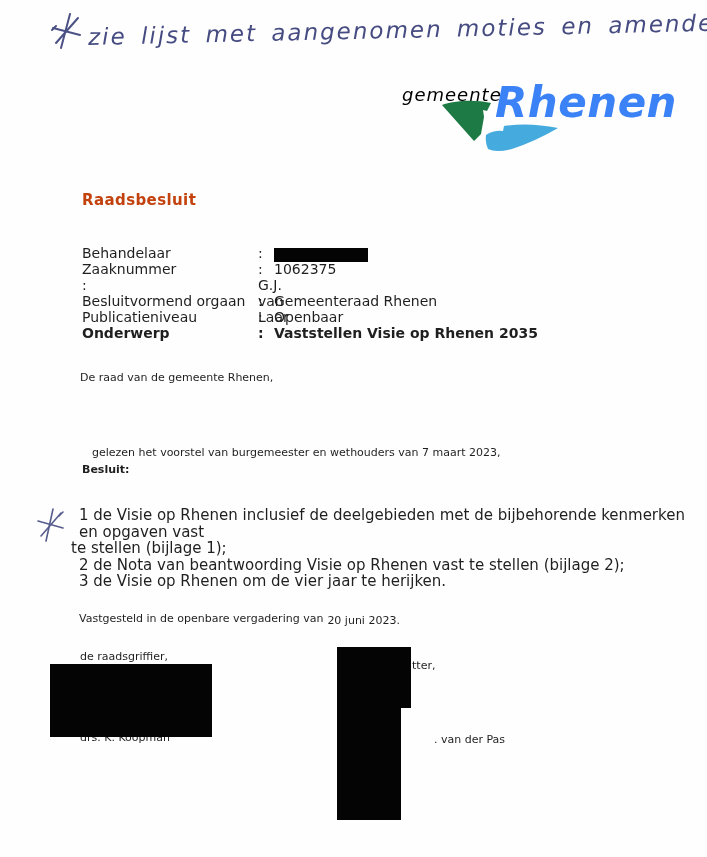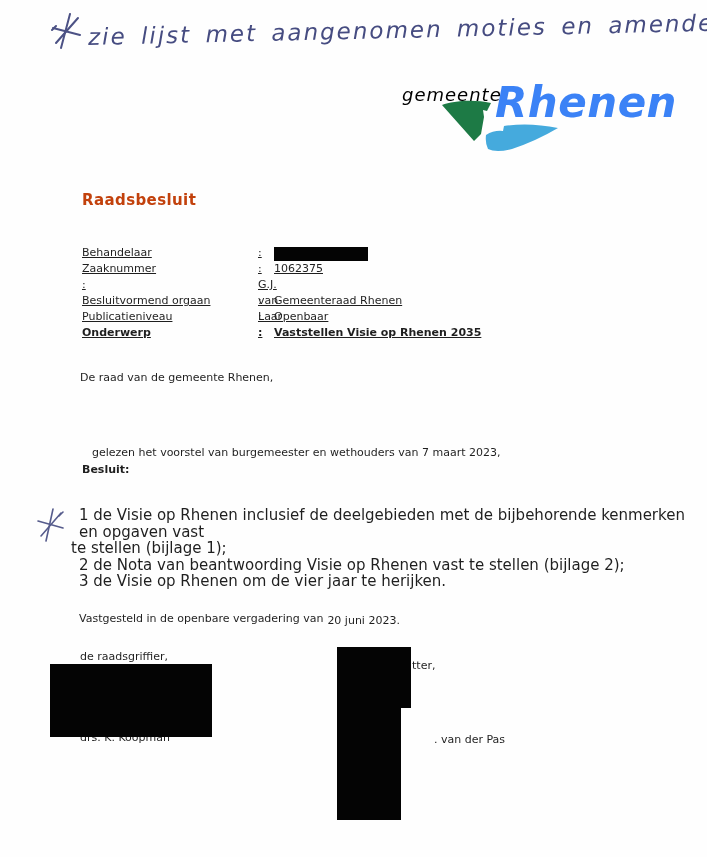--- a/index.html
+++ b/index.html
@@ -29,21 +29,21 @@
     color:#3b82f6;letter-spacing:.5px;
   }
   .logo-hill{left:441px;top:97px;}
   .logo-river{left:484px;top:123px;}
   
   .doc-title{
     left:82px;top:191px;font-size:15px;letter-spacing:.4px;color:#c2410c;
     font-weight:bold;margin:0;
   }
   
-  .meta{left:82px;top:245px;font-size:11px;line-height:16px;text-decoration:underline;}
+  .meta{left:82px;top:245px;font-size:14px;line-height:16px;}
   .meta-row{display:grid;grid-template-columns:176px 16px auto;height:16px;}
   .meta-row.bold{font-weight:bold;}
   .redaction{background:#040404;}
   .redact-behandelaar{display:inline-block;width:94px;height:14px;vertical-align:middle;margin-top:1px;}
   
   .body-line{font-size:11px;line-height:15px;}
   .opening{left:80px;top:370px;}
   .considering{left:92px;top:417px;margin-top:28px;}
   .decides{left:82px;top:462px;font-weight:bold;}
   .decision{left:71px;top:507px;font-size:15px;line-height:16.5px;}

